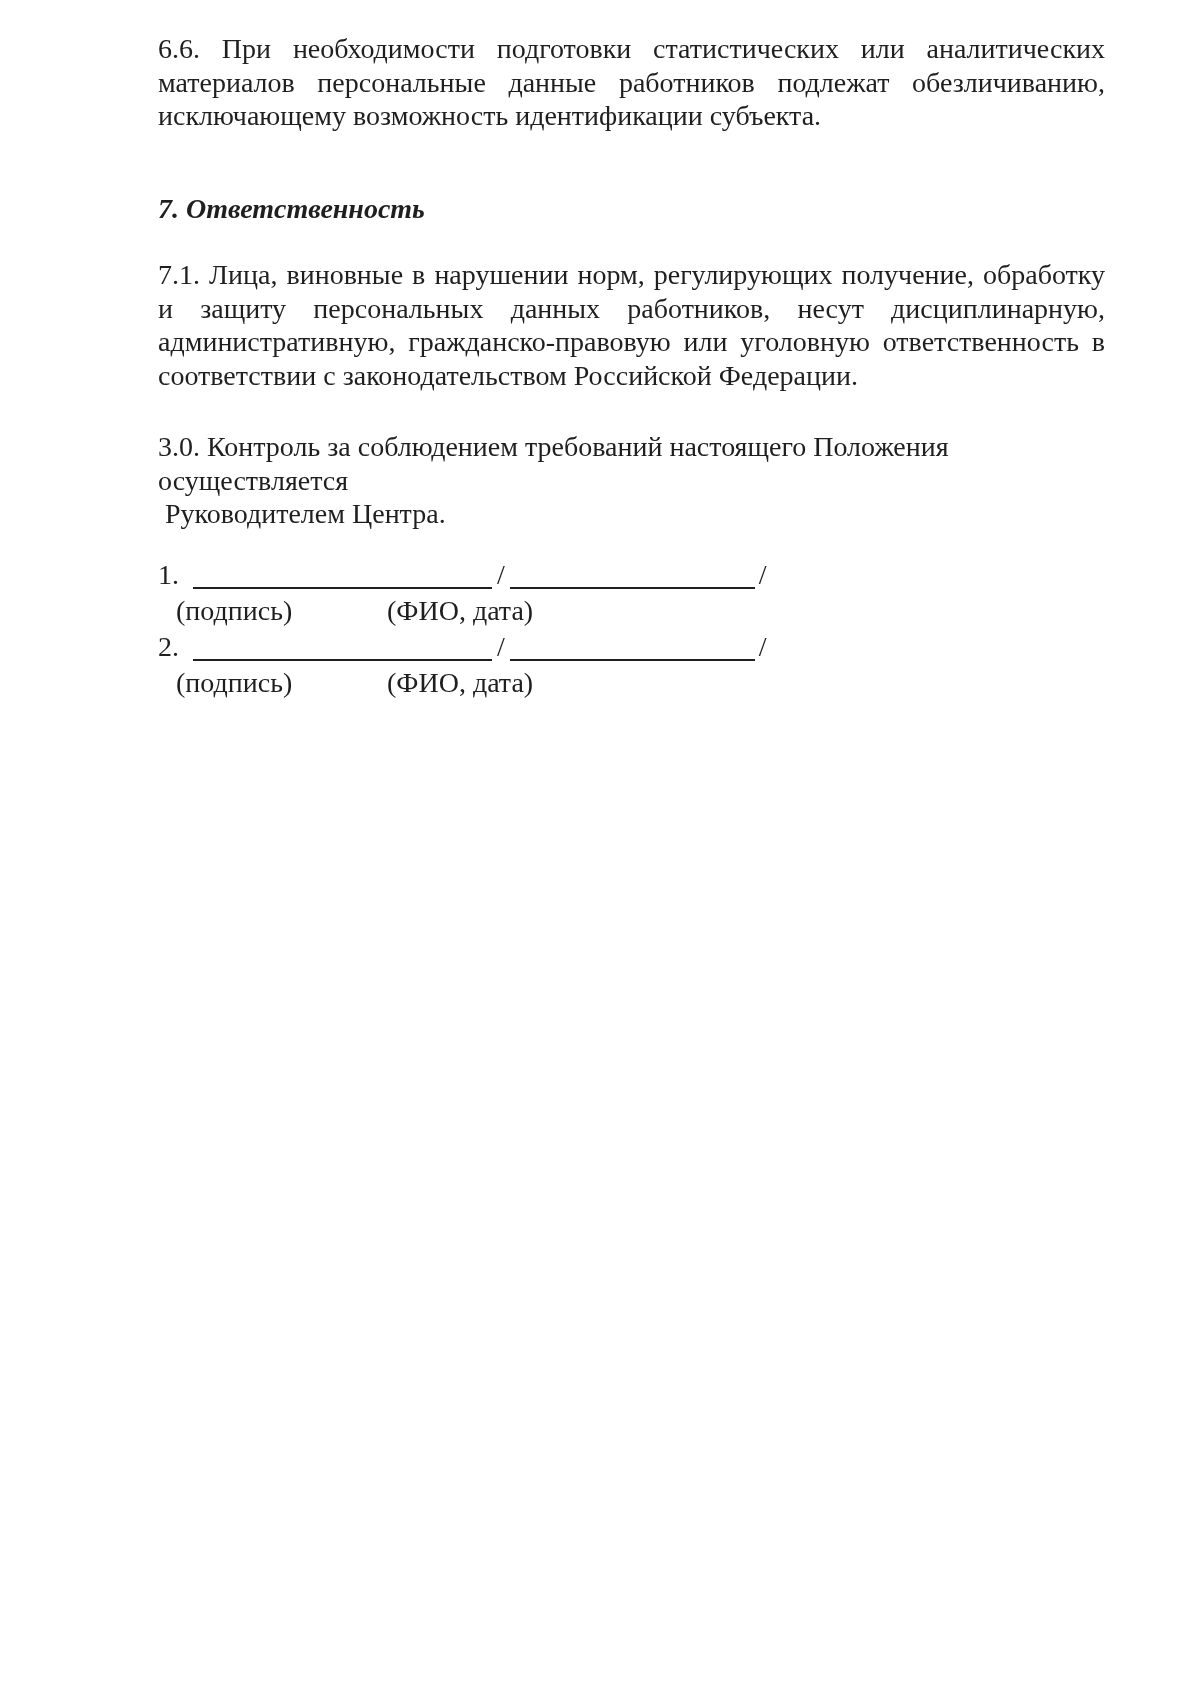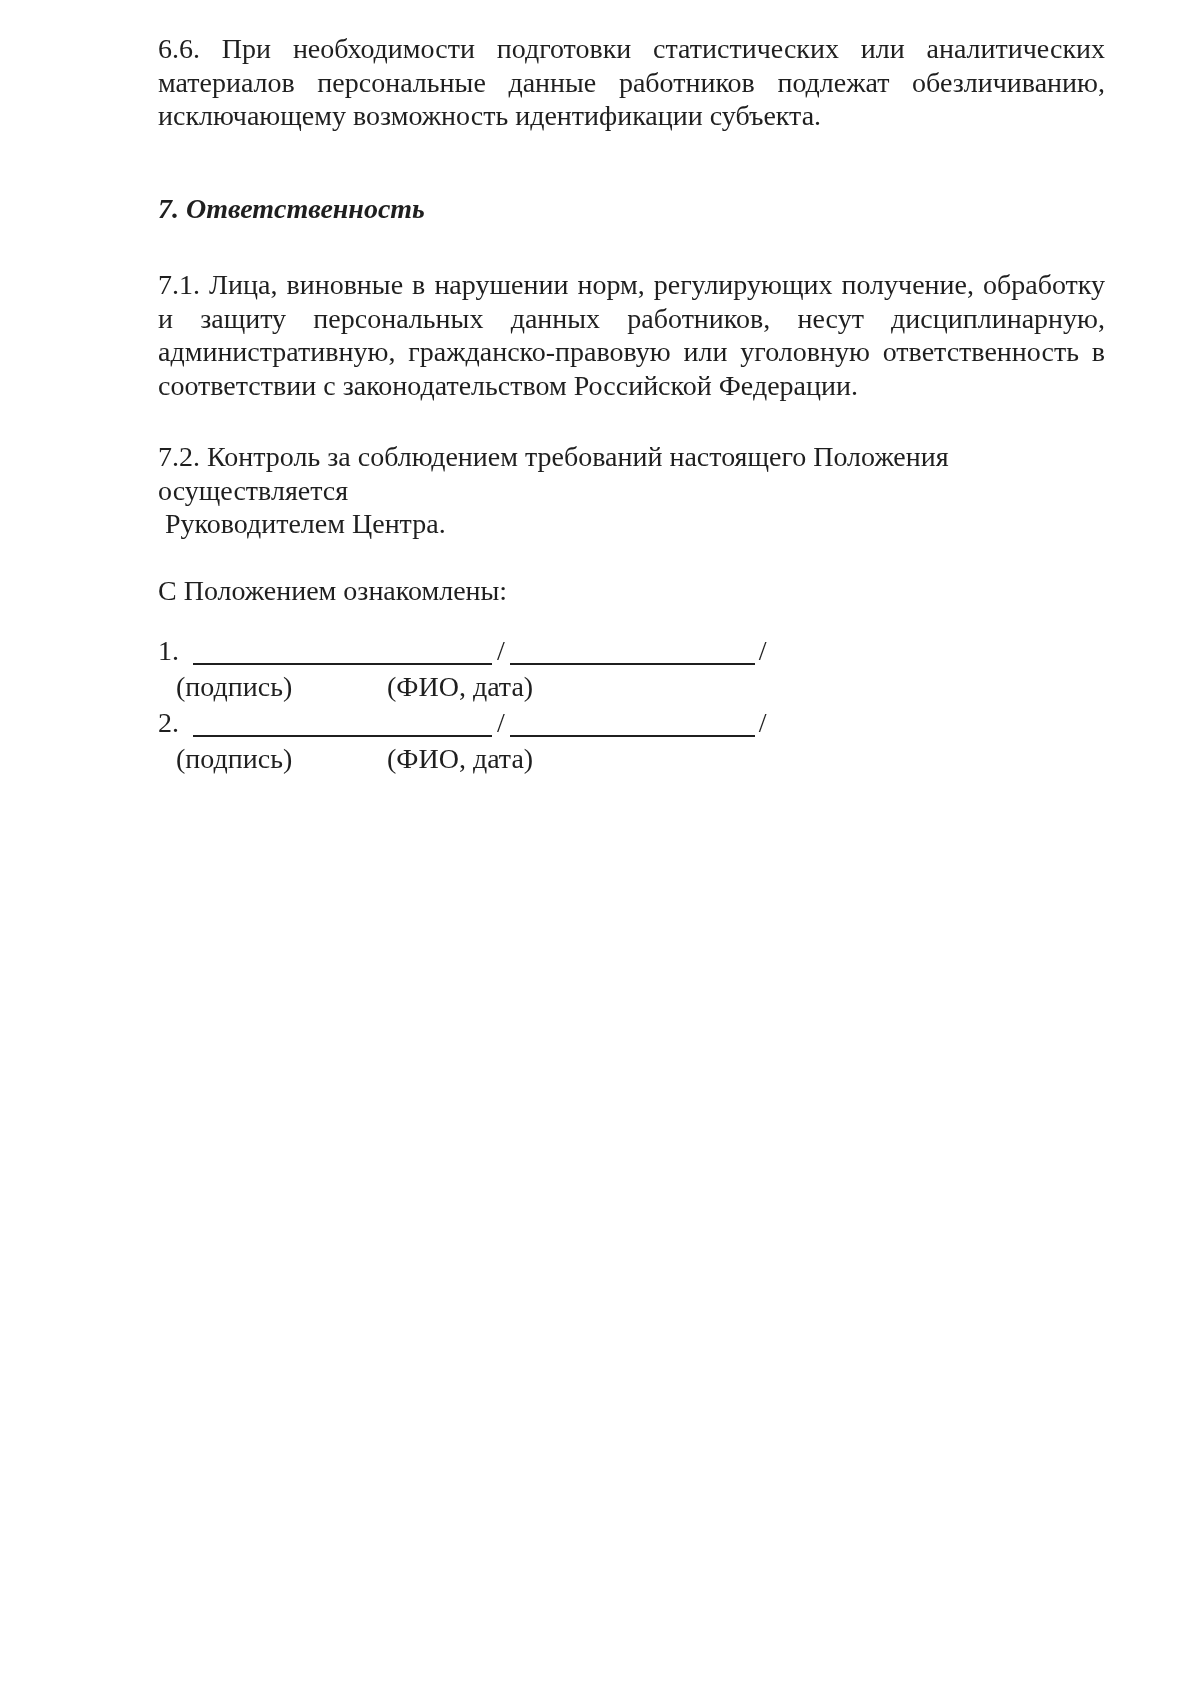--- a/index.html
+++ b/index.html
@@ -27,21 +27,21 @@
     margin: 0;
     text-align: justify;
     text-align-last: left;
   }
   .heading {
     margin: 59px 0 0 0;
     text-align: center;
     font-weight: bold;
     font-style: italic;
   }
-  .para-71 { margin-top: 43px; }
+  .para-71 { margin-top: 33px; }
   .para-72 {
     margin-top: 38px;
     text-align: left;
     white-space: pre-wrap;
   }
   .ack-line { margin-top: 33px; text-align: left; }
   .sig-block { margin-top: 26px; line-height: 36px; }
   .sig-row { white-space: nowrap; }
   .sig-num {
     display: inline-block;
@@ -69,24 +69,23 @@
 
 <div class="page">
   <div class="content">
 
     <p class="para">6.6. При необходимости подготовки статистических или аналитических материалов персональные данные работников подлежат обезличиванию, исключающему возможность идентификации субъекта.</p>
 
     <p class="para heading">7. Ответственность</p>
 
     <p class="para para-71">7.1. Лица, виновные в нарушении норм, регулирующих получение, обработку и защиту персональных данных работников, несут дисциплинарную, административную, гражданско-правовую или уголовную ответственность в соответствии с законодательством Российской Федерации.</p>
 
-    <p class="para para-72">7.2. Контроль за соблюдением требований настоящего Положения осуществляется
+    <p class="para para-72">3.0. Контроль за соблюдением требований настоящего Положения осуществляется
  Руководителем Центра.</p>
 
-    <p class="para ack-line">С Положением ознакомлены:</p>
 
     <div class="sig-block">
 
       <div class="sig-row">
         <span class="sig-num">1.</span><span class="u u1"></span><span class="slash-mid">/</span><span class="u u2"></span><span class="slash-end">/</span>
       </div>
       <div class="sig-labels">
         <span class="lbl-sign">(подпись)</span><span>(ФИО, дата)</span>
       </div>
 

